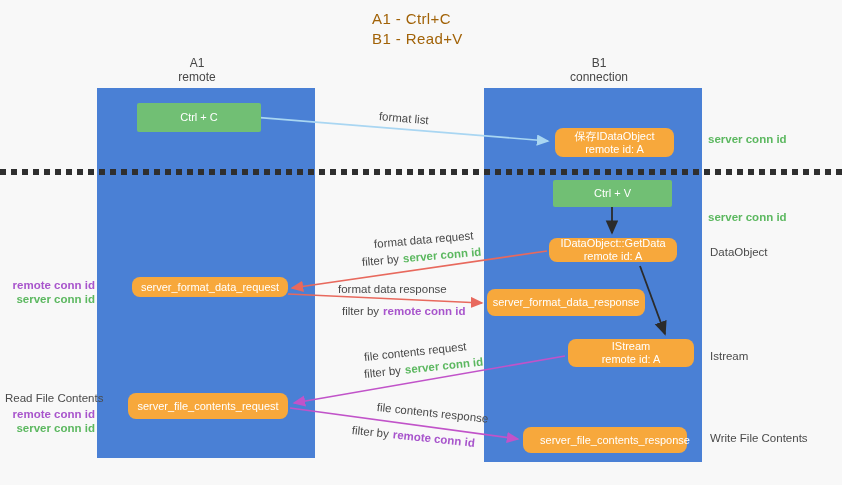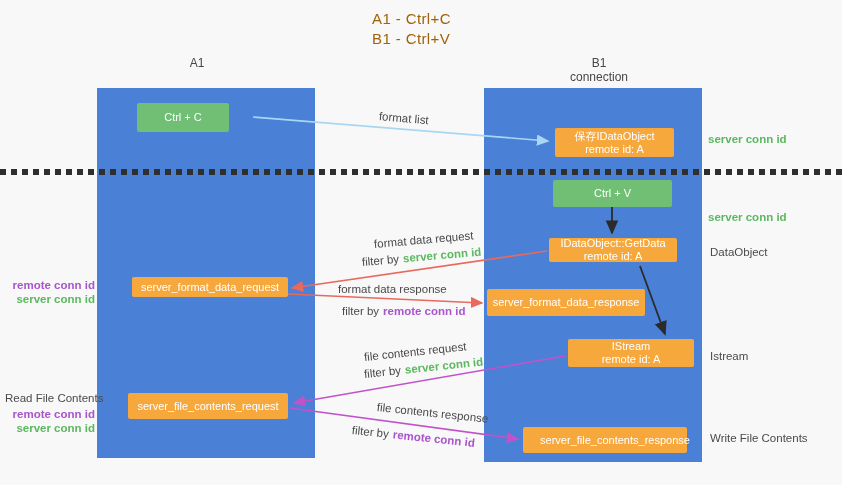--- a/index.html
+++ b/index.html
@@ -25,37 +25,38 @@
     left: 0; top: 169px; width: 842px; height: 6px; z-index: 2;
     background: repeating-linear-gradient(90deg, #2f2f2f 0 6px, transparent 6px 11px);
   }
   svg.arrows { position: absolute; left: 0; top: 0; z-index: 3; pointer-events: none; }
   .node {
     color: #fff; font-size: 11px; line-height: 13px;
     display: flex; flex-direction: column; align-items: center; justify-content: center;
     text-align: center; border-radius: 2px; z-index: 4; white-space: nowrap;
   }
   .green  { background: #71bf74; }
-  .orange { background: #f7a83c; }
+  .orange { background: #f7a83c; border-radius: 8px; }
   .lbl { font-size: 11.5px; color: #4a4a4a; white-space: nowrap; z-index: 5; transform-origin: left center; }
   .green-t  { color: #5cb860; font-weight: bold; }
   .purple-t { color: #a855cc; font-weight: bold; }
   .gap { margin-left: 4px; }
   .right-block { text-align: right; line-height: 14px; width: 86px; }
 </style>
 </head>
 <body>
 
 <div class="abs title">
   <div>A1 - Ctrl+C</div>
-  <div>B1 - Ctrl+V</div>
+  <div>B1 - Read+V</div>
 </div>
 
 <div class="abs col-header" style="left:88px;">
   <div>A1</div>
+  <div>remote</div>
 </div>
 <div class="abs col-header" style="left:490px;text-align:center;">
   <div>B1</div>
   <div>connection</div>
 </div>
 
 <div class="abs panel" style="left:97px; top:88px; width:218px; height:370px;"></div>
 <div class="abs panel" style="left:484px; top:88px; width:218px; height:374px;"></div>
 
 <div class="abs dots"></div>
@@ -77,21 +78,21 @@
   </defs>
   <line x1="253" y1="117" x2="548" y2="141" stroke="#a9d6f2" stroke-width="1.6" marker-end="url(#m-blue)"></line>
   <line x1="612" y1="207" x2="612" y2="233" stroke="#2b2b2b" stroke-width="1.8" marker-end="url(#m-black)"></line>
   <line x1="547" y1="251" x2="292" y2="288" stroke="#e8695d" stroke-width="1.6" marker-end="url(#m-red)"></line>
   <line x1="288" y1="294" x2="482" y2="303" stroke="#e8695d" stroke-width="1.6" marker-end="url(#m-red)"></line>
   <line x1="640" y1="266" x2="665" y2="334" stroke="#2b2b2b" stroke-width="1.8" marker-end="url(#m-black)"></line>
   <line x1="565" y1="356" x2="294" y2="403" stroke="#c153c9" stroke-width="1.6" marker-end="url(#m-mag)"></line>
   <line x1="290" y1="408" x2="518" y2="439" stroke="#c153c9" stroke-width="1.6" marker-end="url(#m-mag)"></line>
 </svg>
 
-<div class="abs node green" style="left:137px; top:103px; width:92px; height:29px;">
+<div class="abs node green" style="left:137px; top:103px; width:124px; height:29px;">
   <div>Ctrl + C</div>
 </div>
 
 <div class="abs node orange" style="left:555px; top:128px; width:119px; height:29px;">
   <div>保存IDataObject</div>
   <div>remote id: A</div>
 </div>
 
 <div class="abs node green" style="left:553px; top:180px; width:119px; height:27px;">
   <div>Ctrl + V</div>

